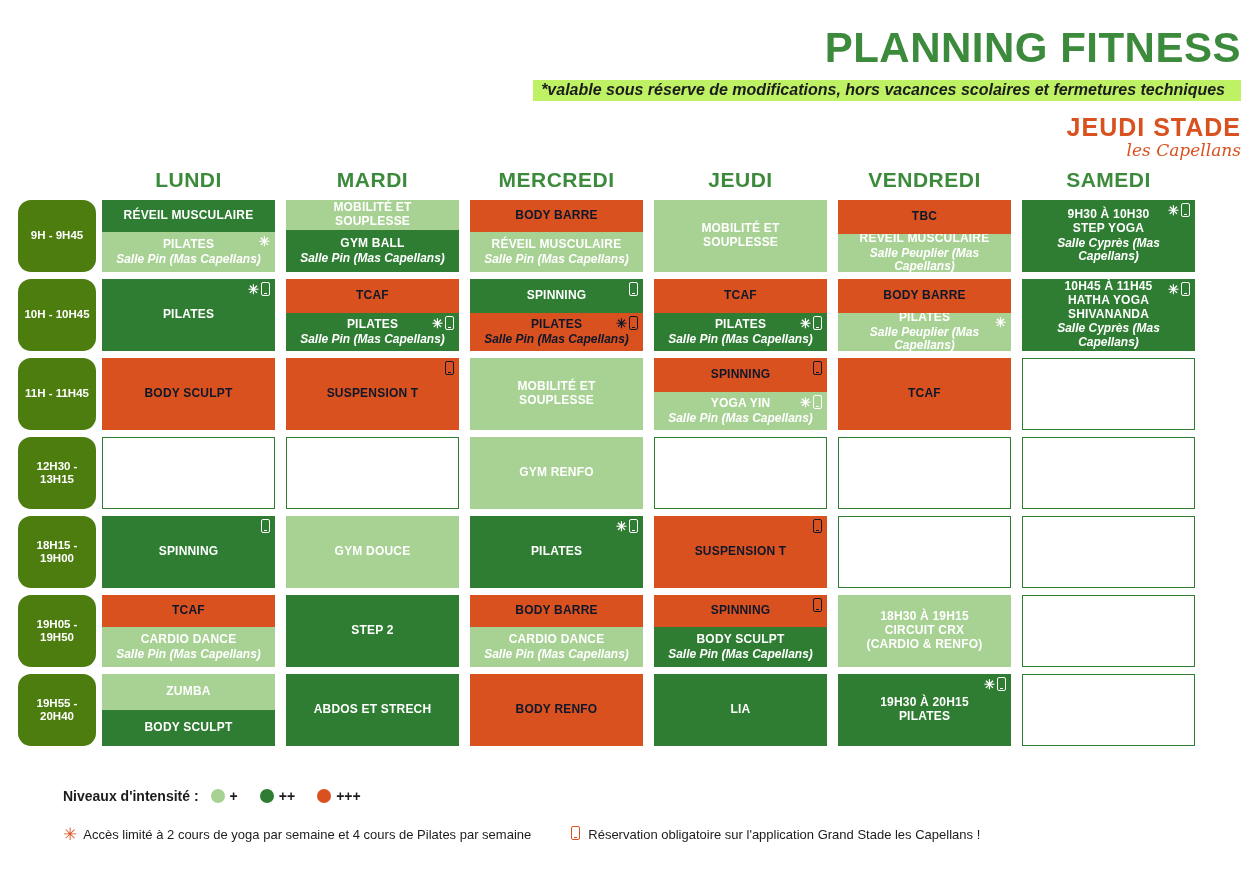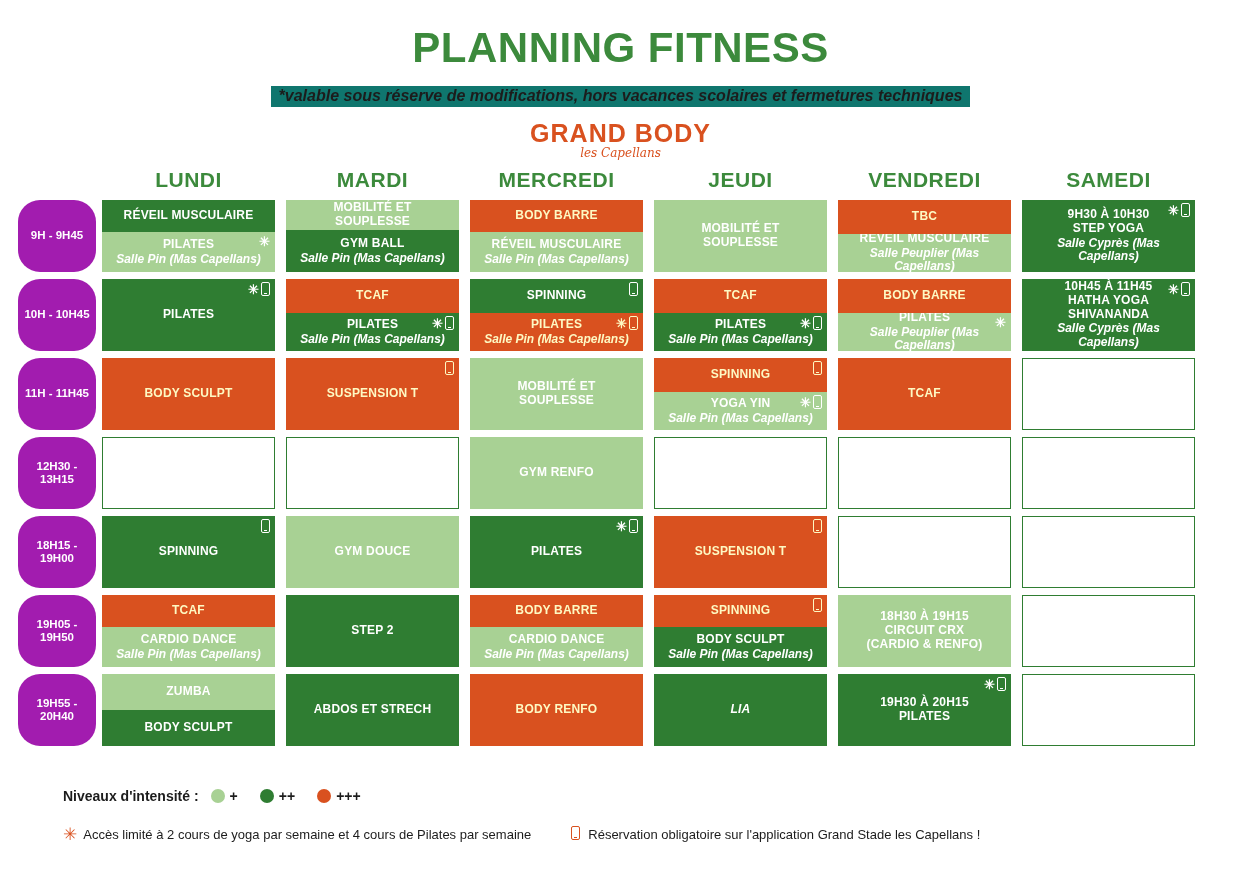--- a/index.html
+++ b/index.html
@@ -8,49 +8,49 @@
     width: 1241px;
     height: 875px;
     background: #ffffff;
     font-family: "Liberation Sans", sans-serif;
     color: #333;
     overflow: hidden;
   }
   .page { position: relative; width: 1241px; height: 875px; }
 
   
-  .header { text-align: center; padding-top: 26px; }
+  .header { text-align: right; padding-top: 26px; }
   .title {
     font-size: 42px;
     font-weight: bold;
     color: #3c8a3c;
     letter-spacing: 0.5px;
     line-height: 1.05;
   }
   .subtitle-wrap {
     display: inline-block;
-    background: #0f766e;
-    padding: 1px 8px 2px 8px;
-    margin-top: 16px;
+    background: #bef264;
+    padding: 1px 16px 2px 8px;
+    margin-top: 10px;
   }
   .subtitle {
     font-size: 16px;
     font-style: italic;
     font-weight: bold;
     color: #1c1c1c;
   }
   .club {
     margin-top: 12px;
     font-size: 25px;
     font-weight: bold;
     color: #d9511f;
     letter-spacing: 1px;
   }
   .club-sub {
-    font-size: 12px;
+    font-size: 17px;
     color: #d9511f;
     font-style: italic;
     font-family: "DejaVu Serif", serif;
     margin-top: -2px;
   }
 
   
   .grid {
     position: absolute;
     left: 18px;
@@ -75,23 +75,23 @@
 
   .row {
     display: flex;
     align-items: stretch;
     margin-bottom: 7px;
     height: 72px;
   }
   .time-cell {
     width: 78px;
     margin-right: 6px;
-    background: #a21caf;
+    background: #4d7c0f;
     color: #fff;
-    border-radius: 22px;
+    border-radius: 13px;
     display: flex;
     align-items: center;
     justify-content: center;
     text-align: center;
     font-size: 11.5px;
     font-weight: bold;
     line-height: 1.15;
     padding: 0 4px;
     flex: none;
   }
@@ -122,21 +122,21 @@
   .blk .lbl { display: block; }
   .blk .room {
     font-size: 12px;
     font-weight: bold;
     font-style: italic;
     letter-spacing: 0;
     margin-top: 1px;
   }
   .lvl1 { background: #a8d194; color: #ffffff; }
   .lvl2 { background: #2f7d32; color: #ffffff; }
-  .lvl3 { background: #d9511f; color: #fef9c3; }
+  .lvl3 { background: #d9511f; color: #0f172a; }
   .lvl1 .room { color: #ffffff; }
   .empty {
     border: 1.5px solid #2f7d32;
     background: #ffffff;
   }
 
   .marks {
     position: absolute;
     top: 3px;
     right: 5px;
@@ -194,21 +194,21 @@
 </head>
 <body>
 
 <div class="page">
 
   <div class="header">
     <div class="title">PLANNING FITNESS</div>
     <div class="subtitle-wrap">
       <span class="subtitle">*valable sous réserve de modifications, hors vacances scolaires et fermetures techniques</span>
     </div>
-    <div class="club">GRAND BODY</div>
+    <div class="club">JEUDI STADE</div>
     <div class="club-sub">les Capellans</div>
   </div>
 
   <div class="grid">
     <div class="days-row" id="days-row">
         <div class="day-cell">LUNDI</div>
         <div class="day-cell">MARDI</div>
         <div class="day-cell">MERCREDI</div>
         <div class="day-cell">JEUDI</div>
         <div class="day-cell">VENDREDI</div>
@@ -519,21 +519,21 @@
             <div class="blk lvl2" style="height: 100%;">
               <span class="lbl">ABDOS ET STRECH</span>
             </div>
           </div>
           <div class="slot">
             <div class="blk lvl3" style="height: 100%;">
               <span class="lbl">BODY RENFO</span>
             </div>
           </div>
           <div class="slot">
-            <div class="blk lvl2" style="height: 100%; font-style: italic;">
+            <div class="blk lvl2" style="height: 100%;">
               <span class="lbl">LIA</span>
             </div>
           </div>
           <div class="slot">
             <div class="blk lvl2" style="height: 100%;">
               <span class="lbl">19H30 À 20H15</span>
               <span class="lbl">PILATES</span>
               <span class="marks">
                 <span class="star">✳</span>
                 <span class="phone"></span>

